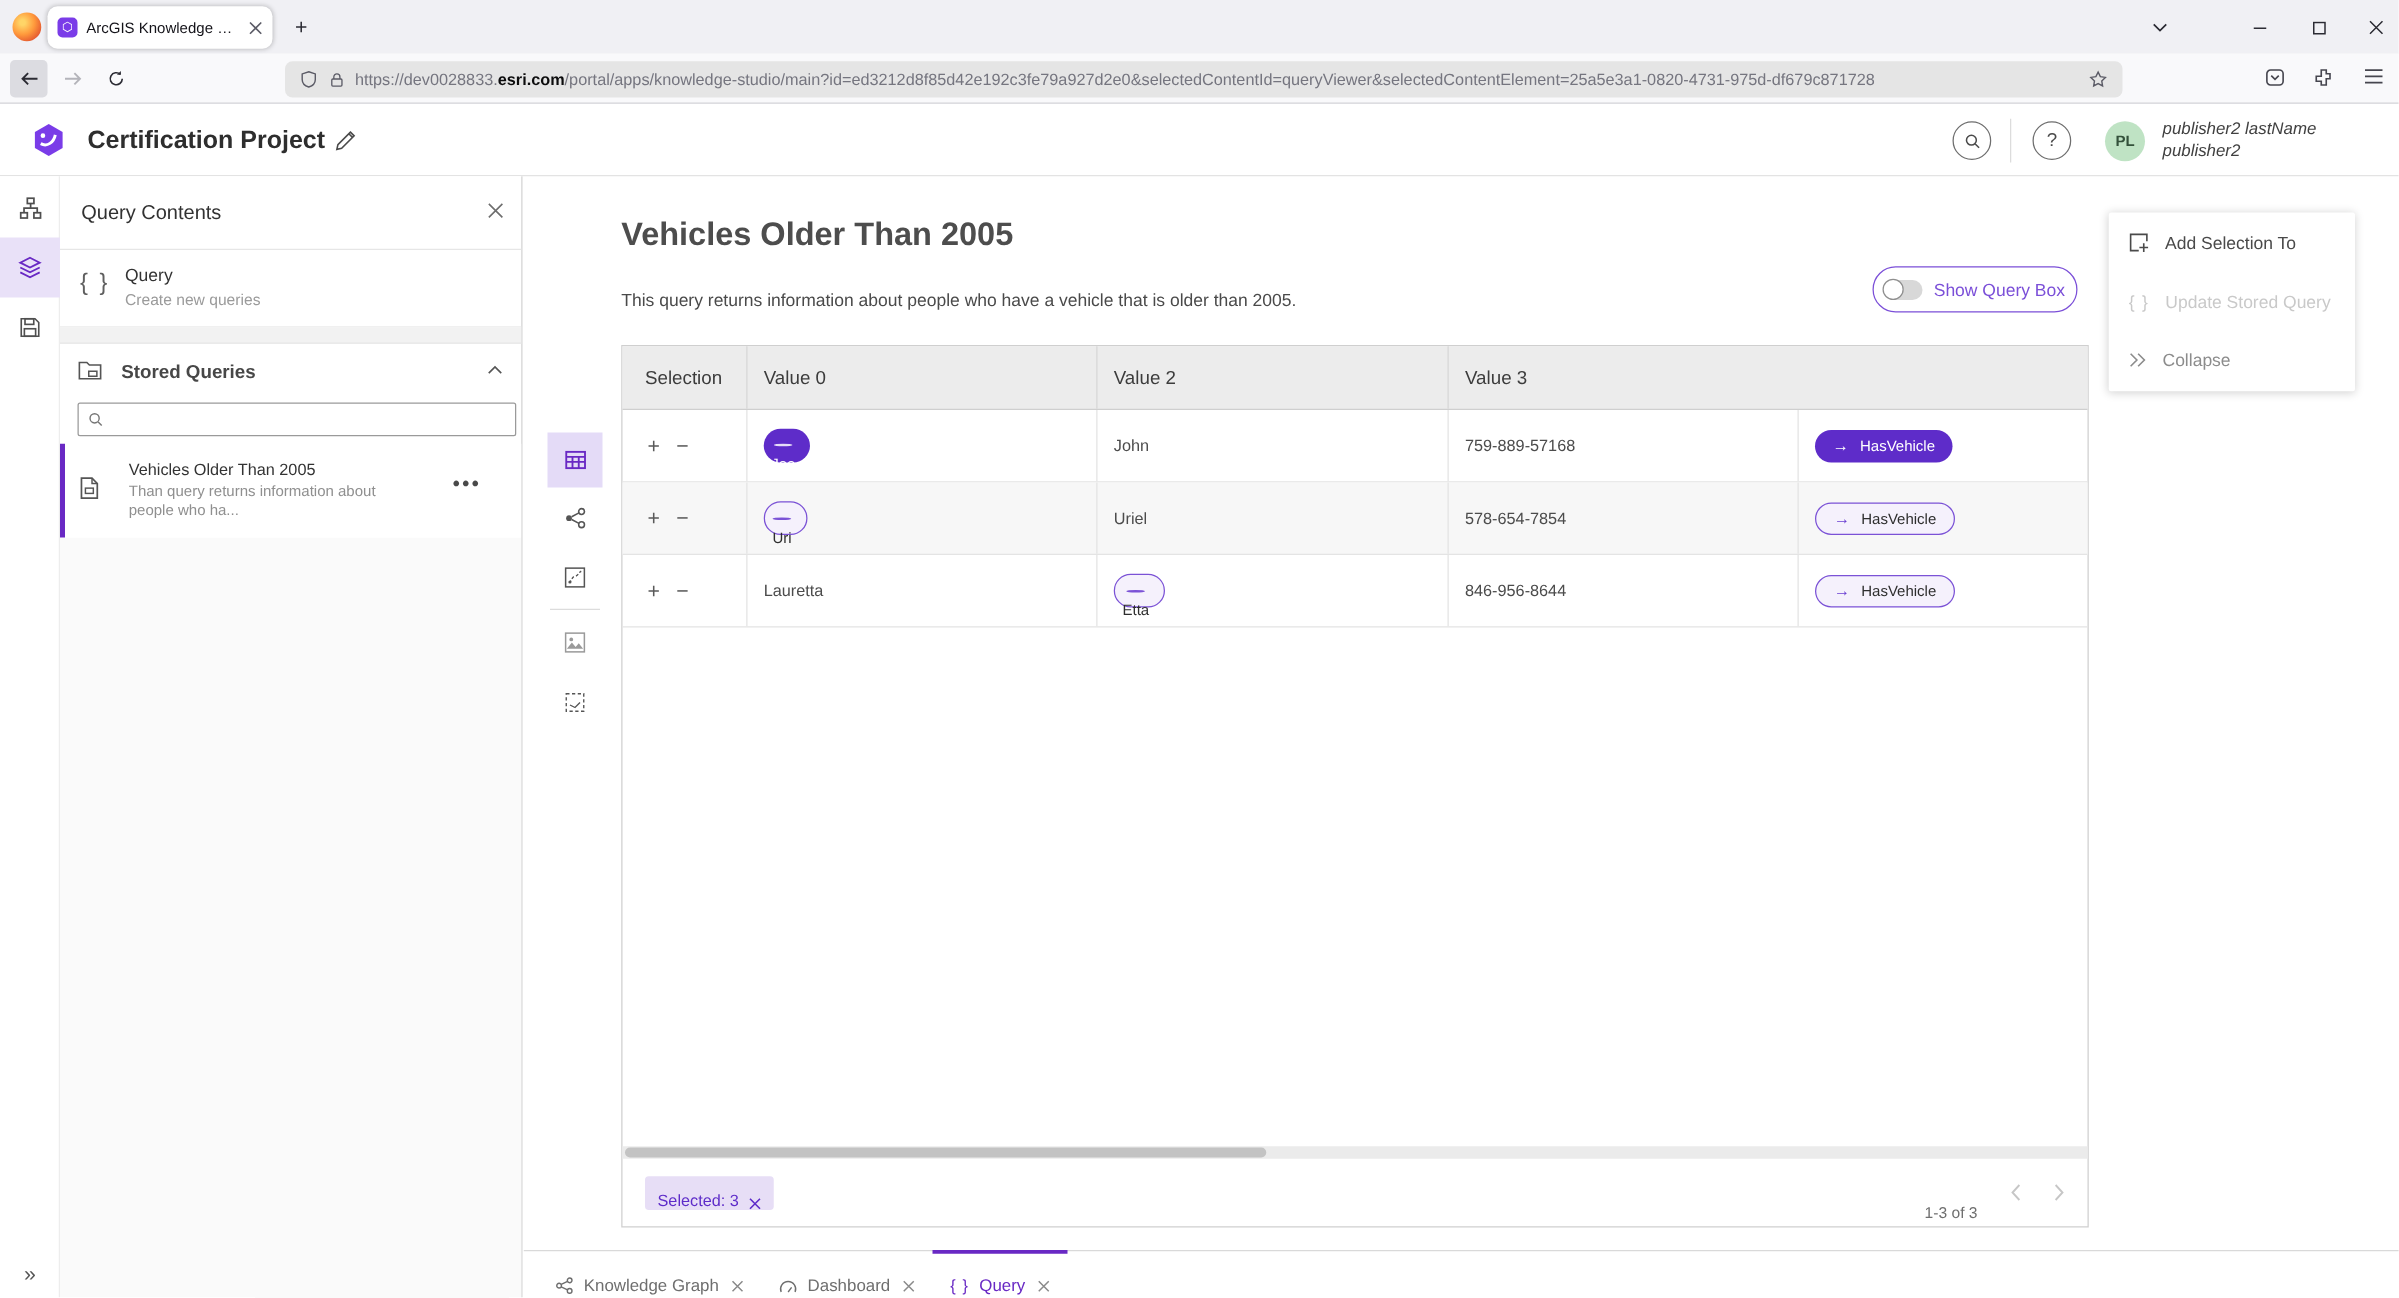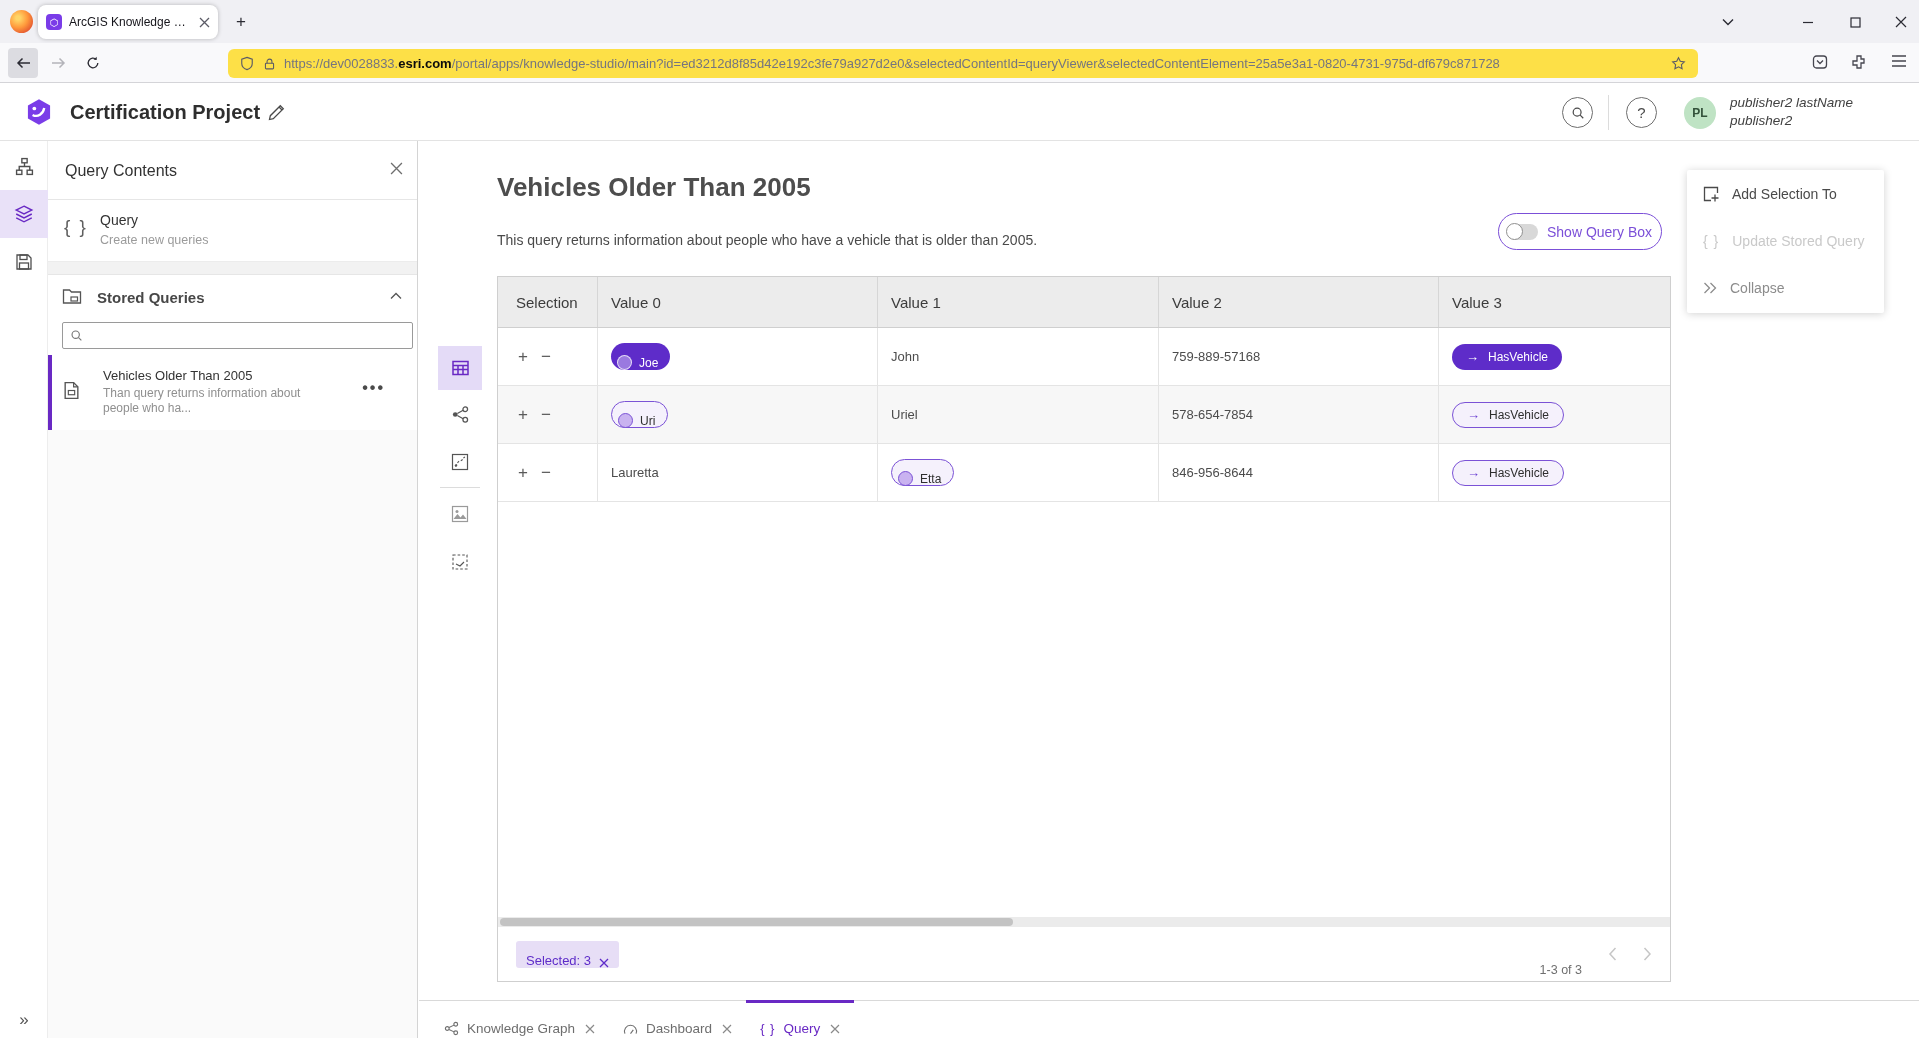--- a/index.html
+++ b/index.html
@@ -24,21 +24,21 @@
   .newtab { position:absolute; left:229px; top:10px; width:24px; height:24px; color:#2b2b33;
     font-size:17px; display:flex; align-items:center; justify-content:center; }
   .winctl { position:absolute; top:9px; width:26px; height:26px; display:flex; align-items:center;
     justify-content:center; color:#2b2b33; }
   .toolbar { position:absolute; left:0; top:43px; width:1919px; height:40px; background:#f9f9fb;
     border-bottom:1px solid #d4d4d8; }
   .navbtn { position:absolute; top:5px; width:30px; height:30px; border-radius:4px;
     display:flex; align-items:center; justify-content:center; color:#2b2b33; }
   .navbtn.back { background:#dcdce1; }
   .navbtn.fwd { color:#b4b4ba; }
-  .urlfield { position:absolute; left:228px; top:6px; width:1470px; height:29px; background:#fde047;
+  .urlfield { position:absolute; left:228px; top:6px; width:1470px; height:29px; background:#e5e5e5;
     border-radius:6px; display:flex; align-items:center; padding:0 12px; }
   .url-text { font-size:13px; color:#75757f; margin-left:8px; white-space:nowrap; overflow:hidden; }
   .url-domain { color:#0c0c0d; font-weight:600; }
   .url-star { margin-left:auto; color:#5b5b66; }
   .tbicon { position:absolute; top:11px; color:#46464f; }
 
   
   .apphdr { position:absolute; left:0; top:84px; width:1919px; height:57px; background:#fff;
     border-bottom:1px solid #e3e3e3; }
   .app-title { position:absolute; left:70px; top:0; height:57px; line-height:57px; font-size:20px;
@@ -111,21 +111,21 @@
     border-right:1px solid #d6d6d6; }
   .thcell:first-child { padding-left:18px; }
   .thcell:last-child { border-right:none; }
   .trow { height:58px; border-bottom:1px solid #e4e4e4; }
   .trow.alt { background:#f7f7f7; }
   .tcell { display:flex; align-items:center; padding-left:13px; border-right:1px solid #e4e4e4;
     font-size:13px; color:#4c4c4c; }
   .tcell:last-child { border-right:none; }
   .tc-sel { gap:13px; padding-left:20px; }
   .selbtn { font-size:17px; color:#5a5a5a; line-height:1; cursor:default; }
-  .epill { display:inline-flex; align-items:center; height:27px; border-radius:14px; padding:12px 12px 0 6px; gap:7px; }
+  .epill { display:inline-flex; align-items:center; height:27px; border-radius:14px; padding:12px 12px 0 6px; gap:7px;flex-direction:column; }
   .epill--solid { background:#5e2cc9; color:#fff; }
   .epill--line { background:#f5f1fc; border:1.5px solid #7b52d6; color:#2e2e2e; }
   .ecirc { width:15px; height:15px; border-radius:50%; }
   .epill--solid .ecirc { background:#9a79e0; border:1px solid rgba(255,255,255,.75); }
   .epill--line .ecirc { background:#c9b2f0; border:1px solid #7b52d6; }
   .epill span { font-size:12px; }
   .rpill { display:inline-flex; align-items:center; height:26px; border-radius:13px; padding:0 14px; gap:9px; }
   .rpill--solid { background:#5e2cc9; color:#fff; }
   .rpill--line { background:#f5f1fc; border:1.5px solid #7b52d6; color:#2e2e2e; }
   .rpill .rarr { font-size:13px; }
@@ -424,21 +424,20 @@
     <span class="switch">
         <span class="knob"></span>
       </span>
     <span class="toggle-label">Show Query Box</span>
   </div>
 
   <div class="qtable">
     <div class="thead tgrid">
       <div class="thcell">Selection</div>
       <div class="thcell">Value 0</div>
-      <div class="thcell">Value 1</div>
       <div class="thcell">Value 2</div>
       <div class="thcell">Value 3</div>
     </div>
 
     <div class="trow tgrid">
       <div class="tcell tc-sel">
         <span class="selbtn">+</span>
         <span class="selbtn">−</span>
       </div>
       <div class="tcell">

